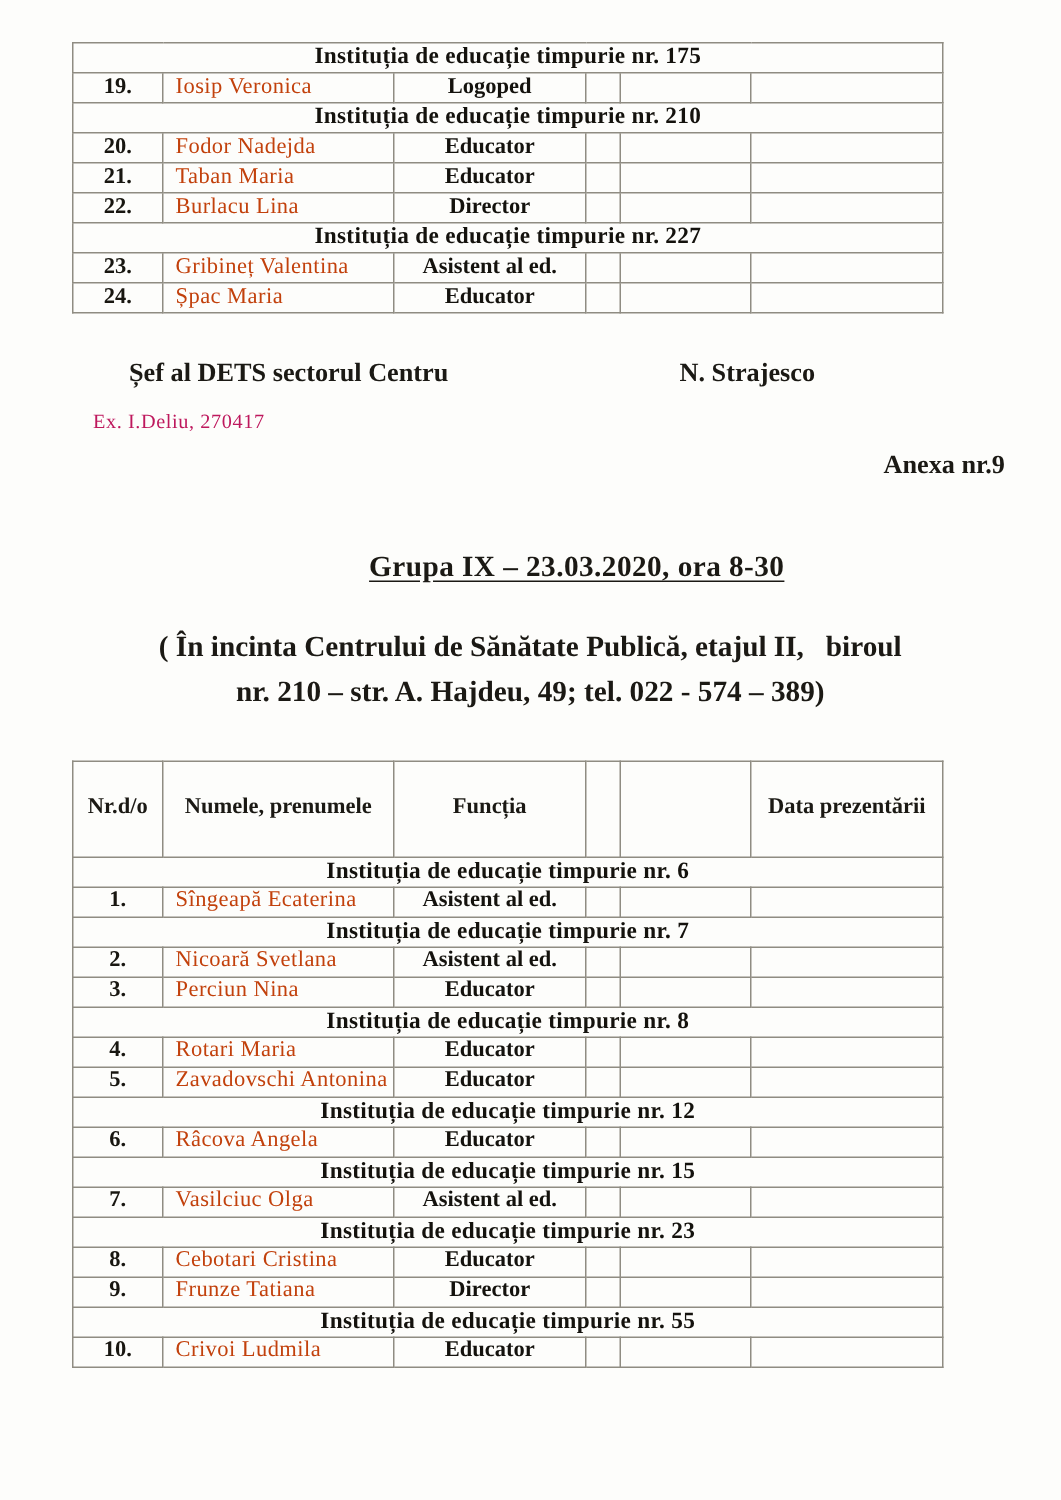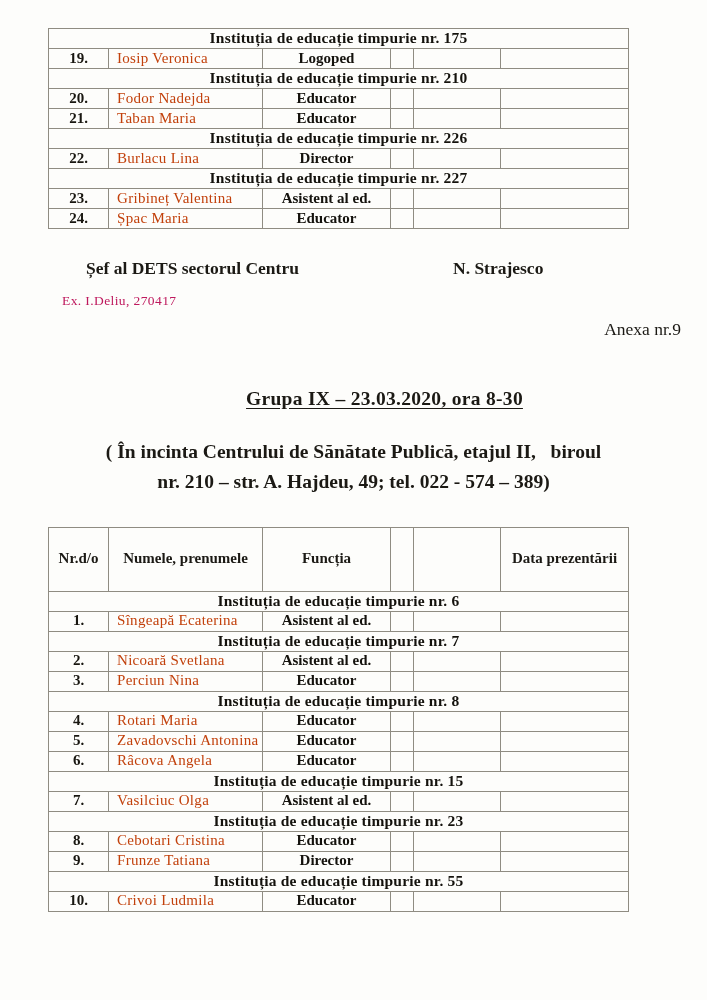--- a/index.html
+++ b/index.html
@@ -64,22 +64,22 @@
   .sig-role { left: 86px; }
   .sig-name { left: 453px; }
 
   .executor-note {
     margin-top: 13px; margin-left: 62px;
     font-size: 13.5px; color: #be185d; letter-spacing: 0.4px;
   }
 
   .annex-block {
     margin-top: 9px;
-    text-align: right; padding-right: 26px;
-    font-weight: normal; font-size: 17.5px; line-height: 1.32;
+    text-align: right; padding-right: 37px;
+    font-weight: bold; font-size: 17.5px; line-height: 1.32;
   }
 
   .group-title {
     margin-top: 47px;
     text-align: center;
     padding-left: 62px;
   }
   .group-title span {
     font-weight: bold; font-size: 19.5px;
     text-decoration: underline;
@@ -131,23 +131,20 @@
           <td class="c4"></td>
           <td class="c5"></td>
         </tr>
         <tr class="person-row">
           <td class="c0">21.</td>
           <td class="c1">Taban Maria</td>
           <td class="c2">Educator</td>
           <td class="c3"></td>
           <td class="c4"></td>
           <td class="c5"></td>
-        </tr>
-        <tr class="inst-row">
-          <td colspan="6">Instituția de educație timpurie nr. 226</td>
         </tr>
         <tr class="person-row">
           <td class="c0">22.</td>
           <td class="c1">Burlacu Lina</td>
           <td class="c2">Director</td>
           <td class="c3"></td>
           <td class="c4"></td>
           <td class="c5"></td>
         </tr>
         <tr class="inst-row">
@@ -254,20 +251,23 @@
           <td class="c5"></td>
         </tr>
         <tr class="person-row">
           <td class="c0">5.</td>
           <td class="c1">Zavadovschi Antonina</td>
           <td class="c2">Educator</td>
           <td class="c3"></td>
           <td class="c4"></td>
           <td class="c5"></td>
         </tr>
+        <tr class="inst-row">
+          <td colspan="6">Instituția de educație timpurie nr. 12</td>
+        </tr>
         <tr class="person-row">
           <td class="c0">6.</td>
           <td class="c1">Râcova Angela</td>
           <td class="c2">Educator</td>
           <td class="c3"></td>
           <td class="c4"></td>
           <td class="c5"></td>
         </tr>
         <tr class="inst-row">
           <td colspan="6">Instituția de educație timpurie nr. 15</td>

